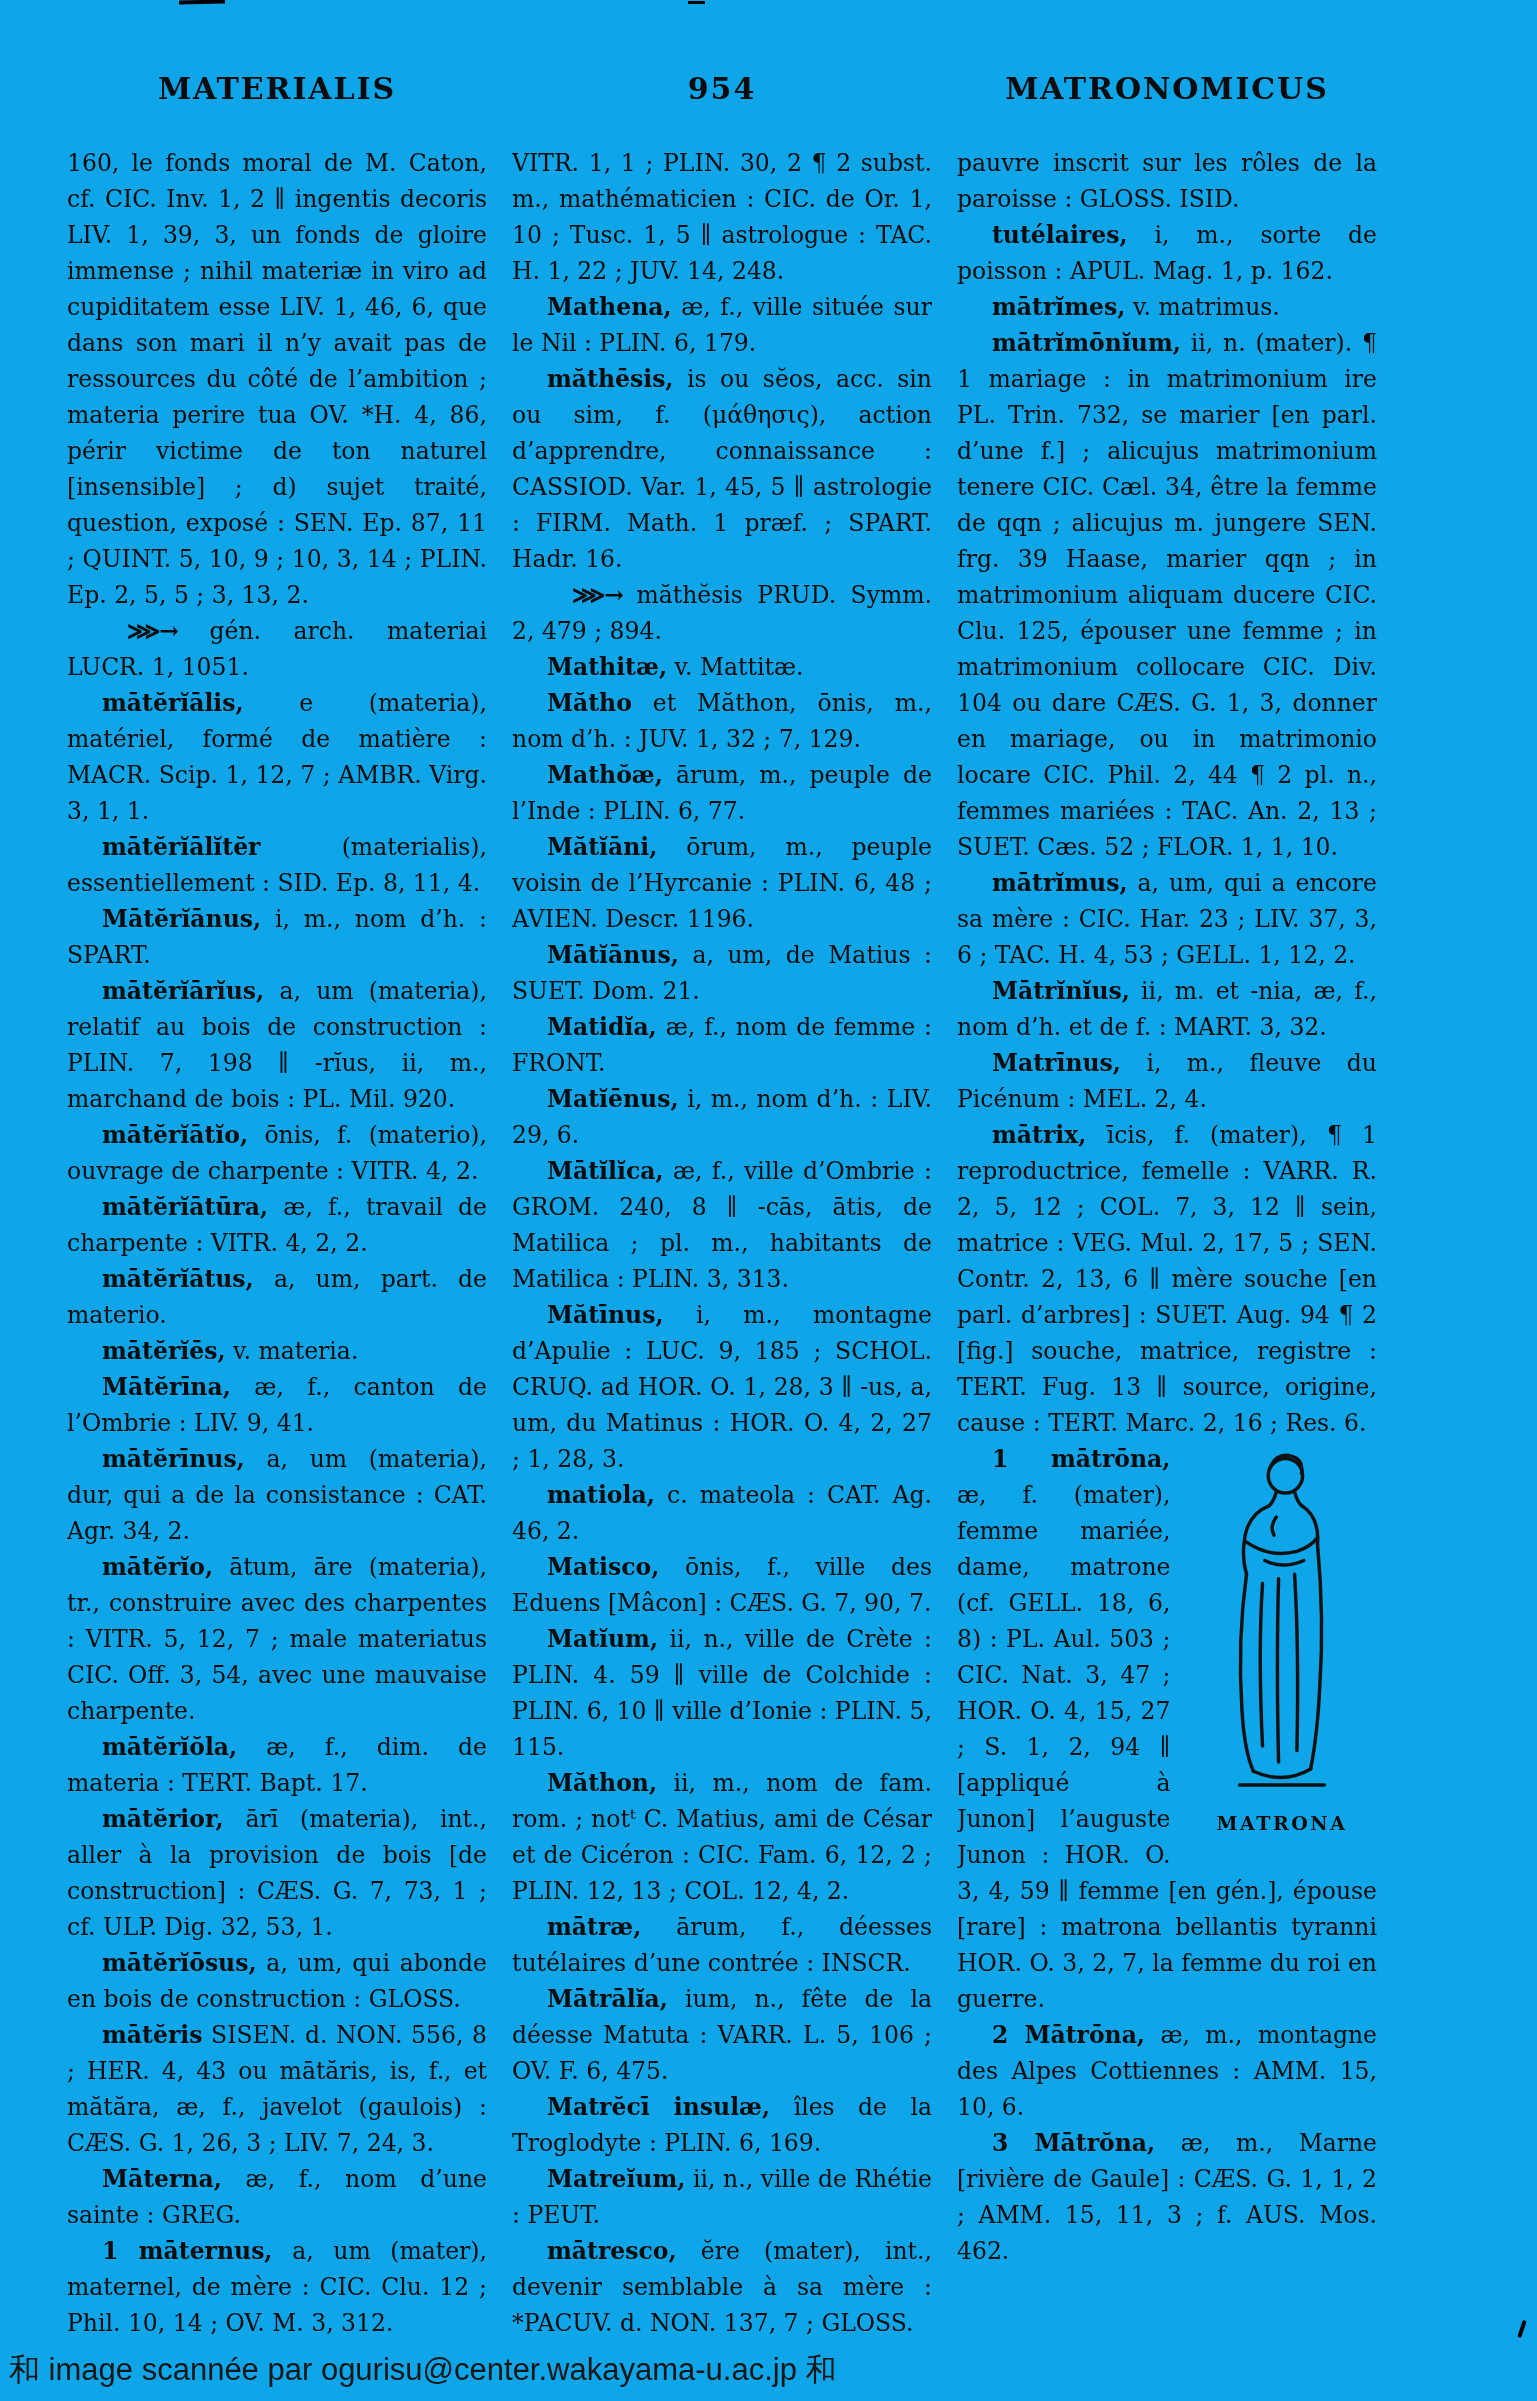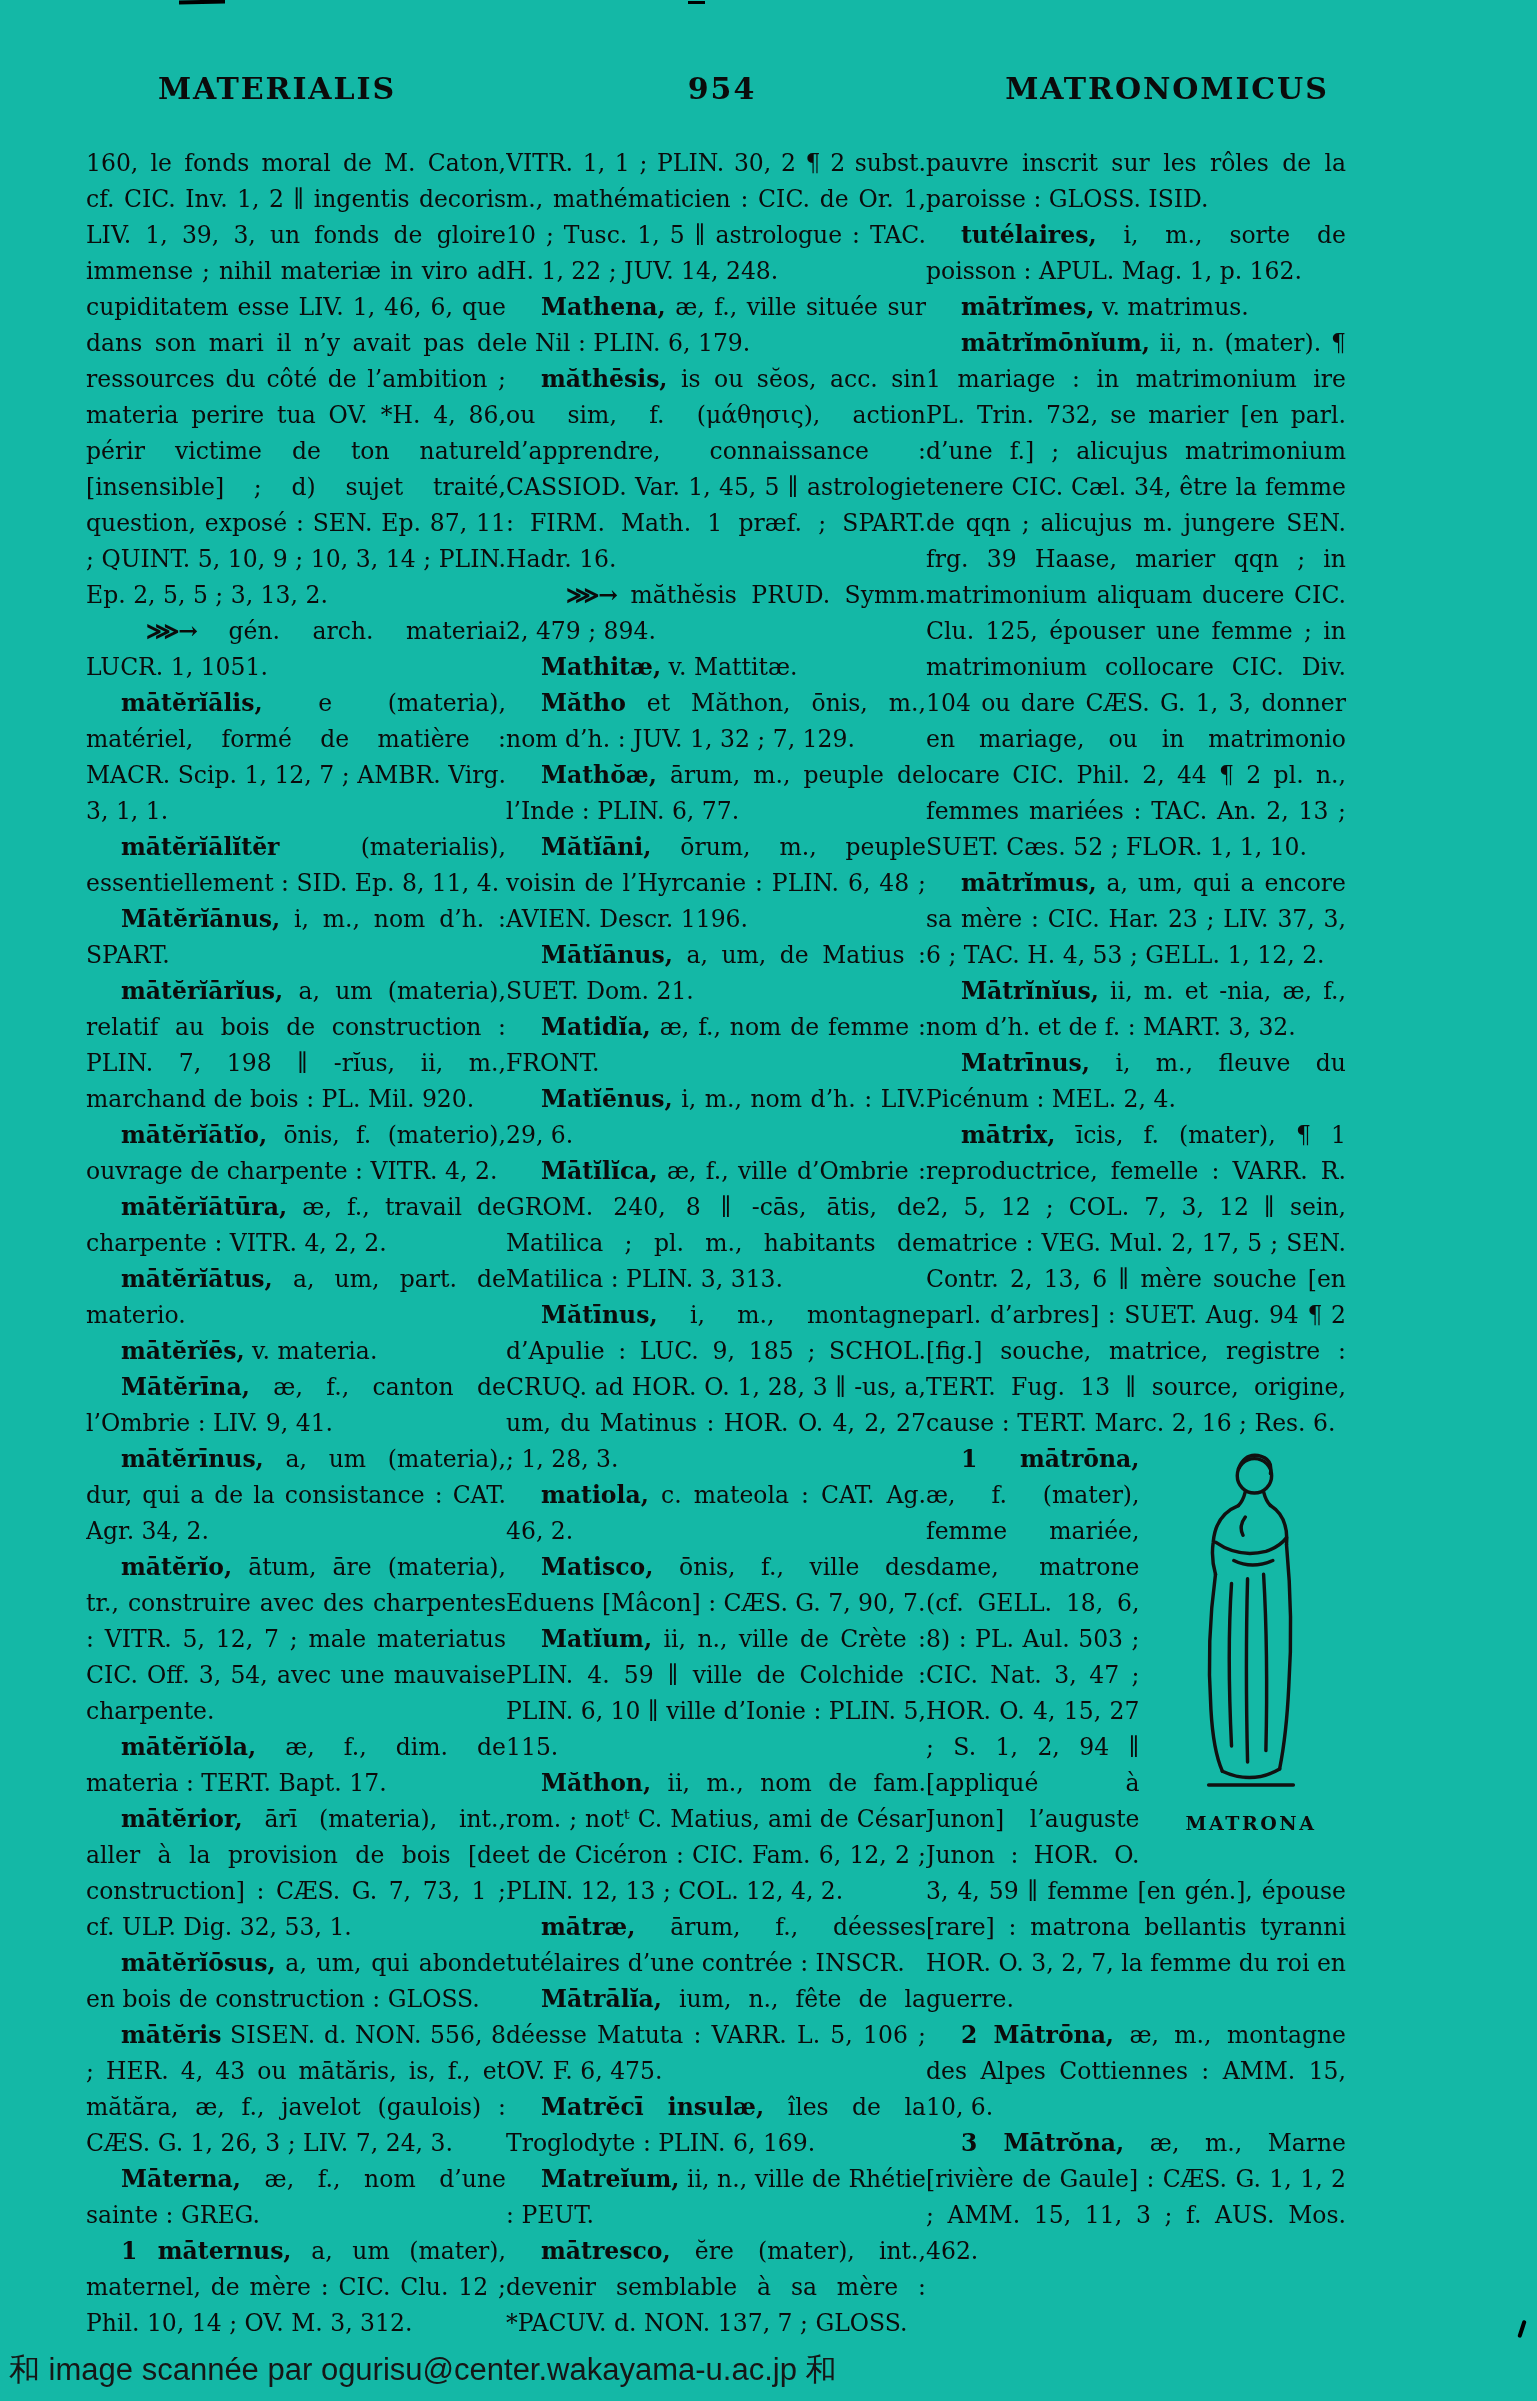--- a/index.html
+++ b/index.html
@@ -1,37 +1,37 @@
 <!DOCTYPE html>
 <html style="font-size:10px"><head>
 <meta charset="utf-8">
 <style>
   html,body{margin:0;padding:0;background:#e8e8e8;}
   .page{
     position:relative;
     width:1537px;height:2401px;
-    background:#14b8a6;
+    background:#0ea5e9;
     overflow:hidden;
     font-family:"DejaVu Serif", serif;
     color:#0b0b0b;
   }
   .header{
     position:absolute;top:71px;left:67px;
     width:1312px;
     display:flex;gap:25px;
   }
   .header .hcell{
     width:420px;text-align:center;
     font-weight:bold;font-size:30px;letter-spacing:1.9px;
     white-space:nowrap;
   }
   .columns{
     position:absolute;top:145px;left:67px;
     width:1312px;height:2200px;
-    display:flex;margin-left:19px;
+    display:flex;gap:25px;
   }
   .column{
     width:420px;height:100%;
     overflow:hidden;
     font-size:23.5px;line-height:36px;
     text-align:justify;
     hyphens:none;
   }
   .para{margin:0;text-indent:35px;}
   .para.cont{text-indent:0;}

